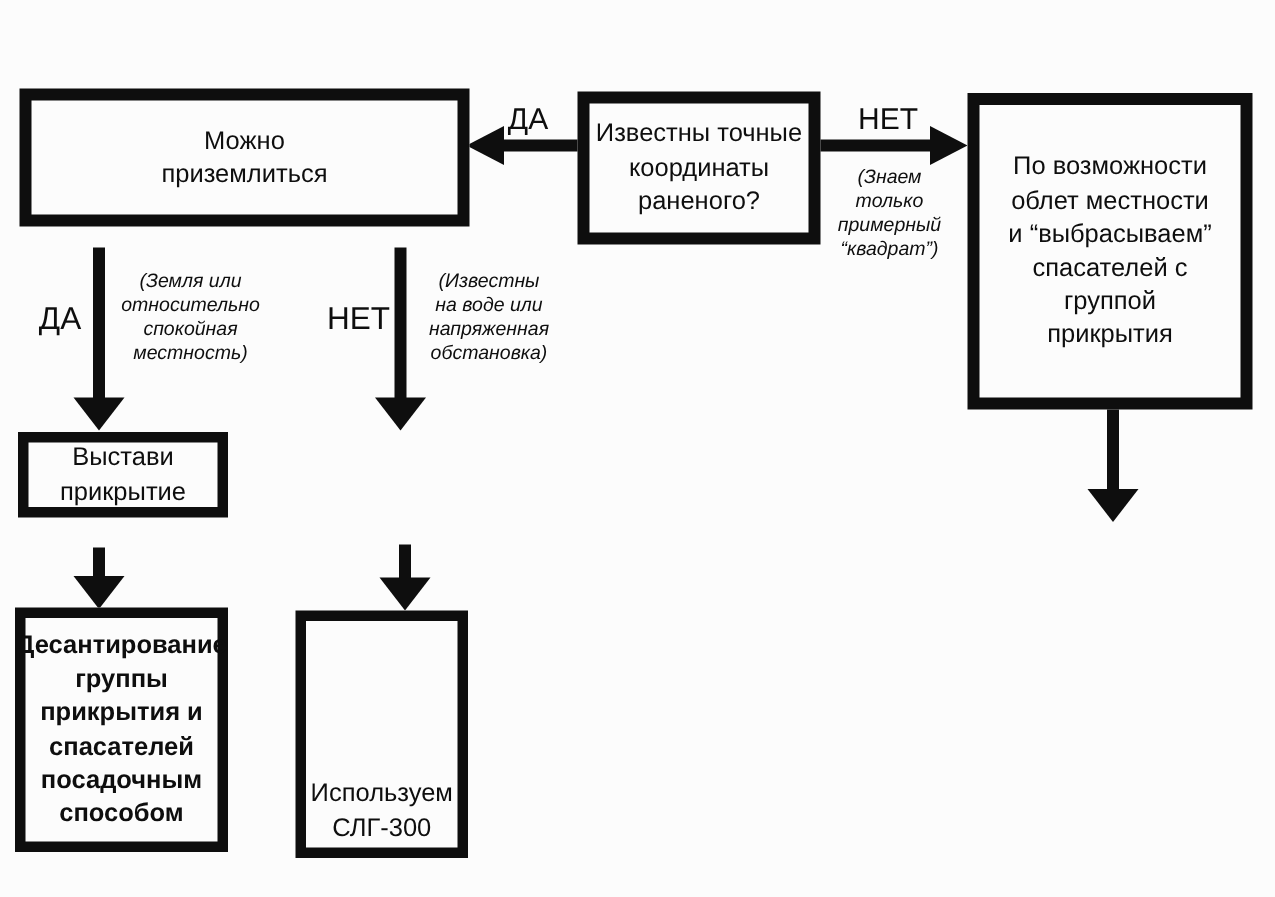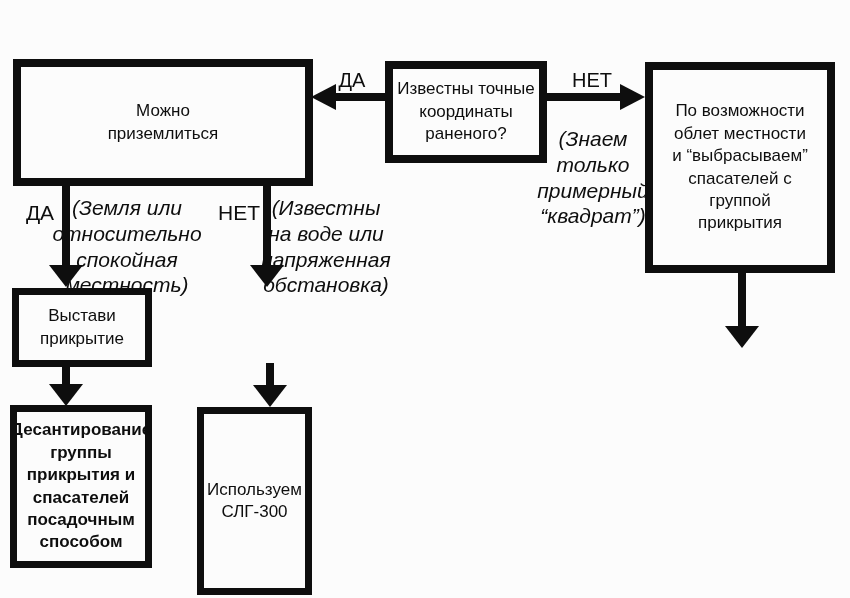--- a/index.html
+++ b/index.html
@@ -24,28 +24,28 @@
     text-align:center;
   }
   .node .node-text{
     white-space:pre-line;
     font-size:17px;
     line-height:1.32;
     padding:2px 3px;
   }
   .node.thick{border-width:8px;}
   
-  .b-can-land {left:13px; top:59px;  width:300px; height:127px;}
+  .b-can-land {left:13px; top:59px;  width:300px; height:92px;}
   .b-known    {left:385px;top:61px;  width:162px; height:102px;}
   .b-overfly  {left:645px;top:62px;  width:190px; height:211px;justify-content:center;}
   .b-search   {left:643px;top:347px; width:194px; height:225px;}
-  .b-setcover {left:12px; top:288px; width:140px; height:79px;}
+  .b-setcover {left:12px; top:288px; width:140px; height:57px;}
   .b-landing  {left:10px; top:405px; width:142px; height:163px;font-weight:bold;}
   .b-coverair {left:197px;top:288px; width:115px; height:77px;}
-  .b-slg      {left:197px;top:407px; width:115px; height:188px;}
+  .b-slg      {left:197px;top:407px; width:115px; height:165px;align-items:flex-end;}
 
   
   .conn{position:absolute;background:var(--ink);}
   .c-yes-h   {left:335px;top:93px; width:52px;height:8px;}
   .c-no-h    {left:545px;top:93px; width:77px;height:8px;}
   .c-left-v1 {left:62px; top:165px;width:8px; height:102px;}
   .c-mid-v1  {left:263px;top:165px;width:8px; height:102px;}
   .c-left-v2 {left:62px; top:365px;width:8px; height:22px;}
   .c-mid-v2  {left:266px;top:363px;width:8px; height:25px;}
   .c-right-v {left:738px;top:271px;width:8px; height:57px;}
@@ -71,25 +71,24 @@
   }
   .l-yes-top   {left:328px;top:69px; width:48px;font-size:20px;}
   .l-no-top    {left:566px;top:69px; width:52px;font-size:20px;}
   .l-yes-branch{left:16px; top:201px;width:48px;font-size:21px;}
   .l-no-branch {left:213px;top:201px;width:52px;font-size:21px;}
 
   
   .annotation{
     position:absolute;
     font-style:italic;
-    font-size:21px;
+    font-size:13px;
     line-height:1.23;
     text-align:center;
     white-space:pre-line;
-    margin-top:16px;
   }
   .a-square{left:528px;top:110px;width:130px;}
   .a-ground{left:52px; top:179px;width:150px;}
   .a-water {left:251px;top:179px;width:150px;}
 </style>
 </head>
 <body>
 
 <div class="canvas">
 

